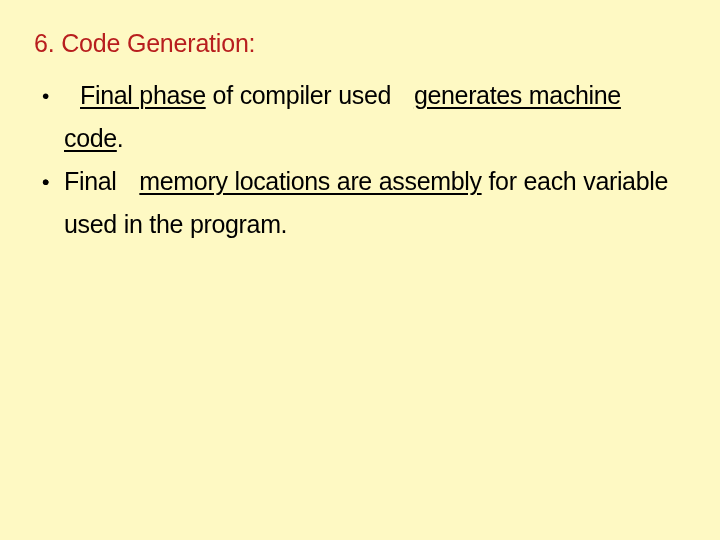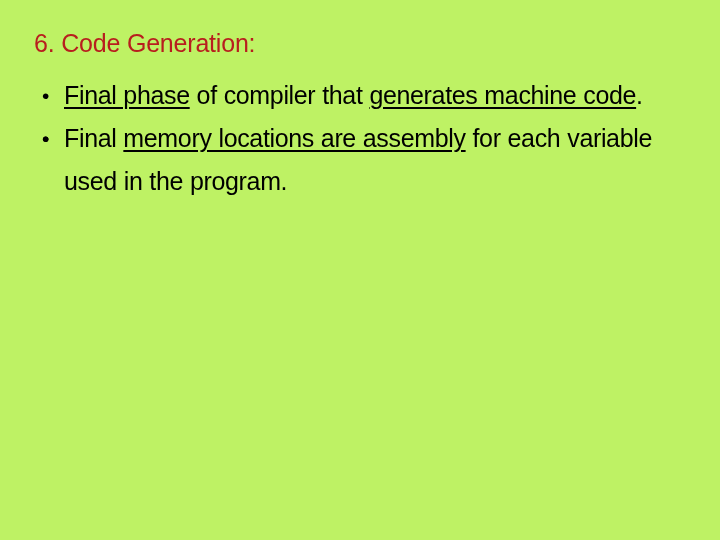--- a/index.html
+++ b/index.html
@@ -63,33 +63,34 @@
     font-size: 21px;
     line-height: 43px;
     color: #000000;
     text-align: left;
   }
 
   .u {
     text-decoration: underline;
     text-decoration-thickness: 2px;
     text-underline-offset: 3px;
+    margin-left: 16px;
   }
 </style>
 </head>
 <body>
 
-<div class="slide" style="background: #bef264;">
+<div class="slide" style="background: #fef9c3;">
 
   <div class="slide-title" style="color: rgb(184, 30, 30);">6. Code Generation:</div>
 
   <ul class="bullet-list">
     <li class="bullet-item" style="color: rgb(0, 0, 0);">
       <span class="bullet-marker" style="color: rgb(0, 0, 0);">•</span>
-      <span class="bullet-text"><span class="u">Final phase</span><span> of compiler that </span><span class="u">generates machine code</span><span>.</span></span>
+      <span class="bullet-text"><span class="u">Final phase</span><span> of compiler used </span><span class="u">generates machine code</span><span>.</span></span>
     </li>
     <li class="bullet-item" style="color: rgb(0, 0, 0);">
       <span class="bullet-marker" style="color: rgb(0, 0, 0);">•</span>
     </li>
     <li class="bullet-item" style="color: rgb(0, 0, 0);">
       <span class="bullet-marker" style="color: rgb(0, 0, 0);">•</span>
       <span class="bullet-text"><span>Final </span><span class="u">memory locations are assembly</span><span> for each variable used in the program.</span></span>
     </li>
   </ul>
 

